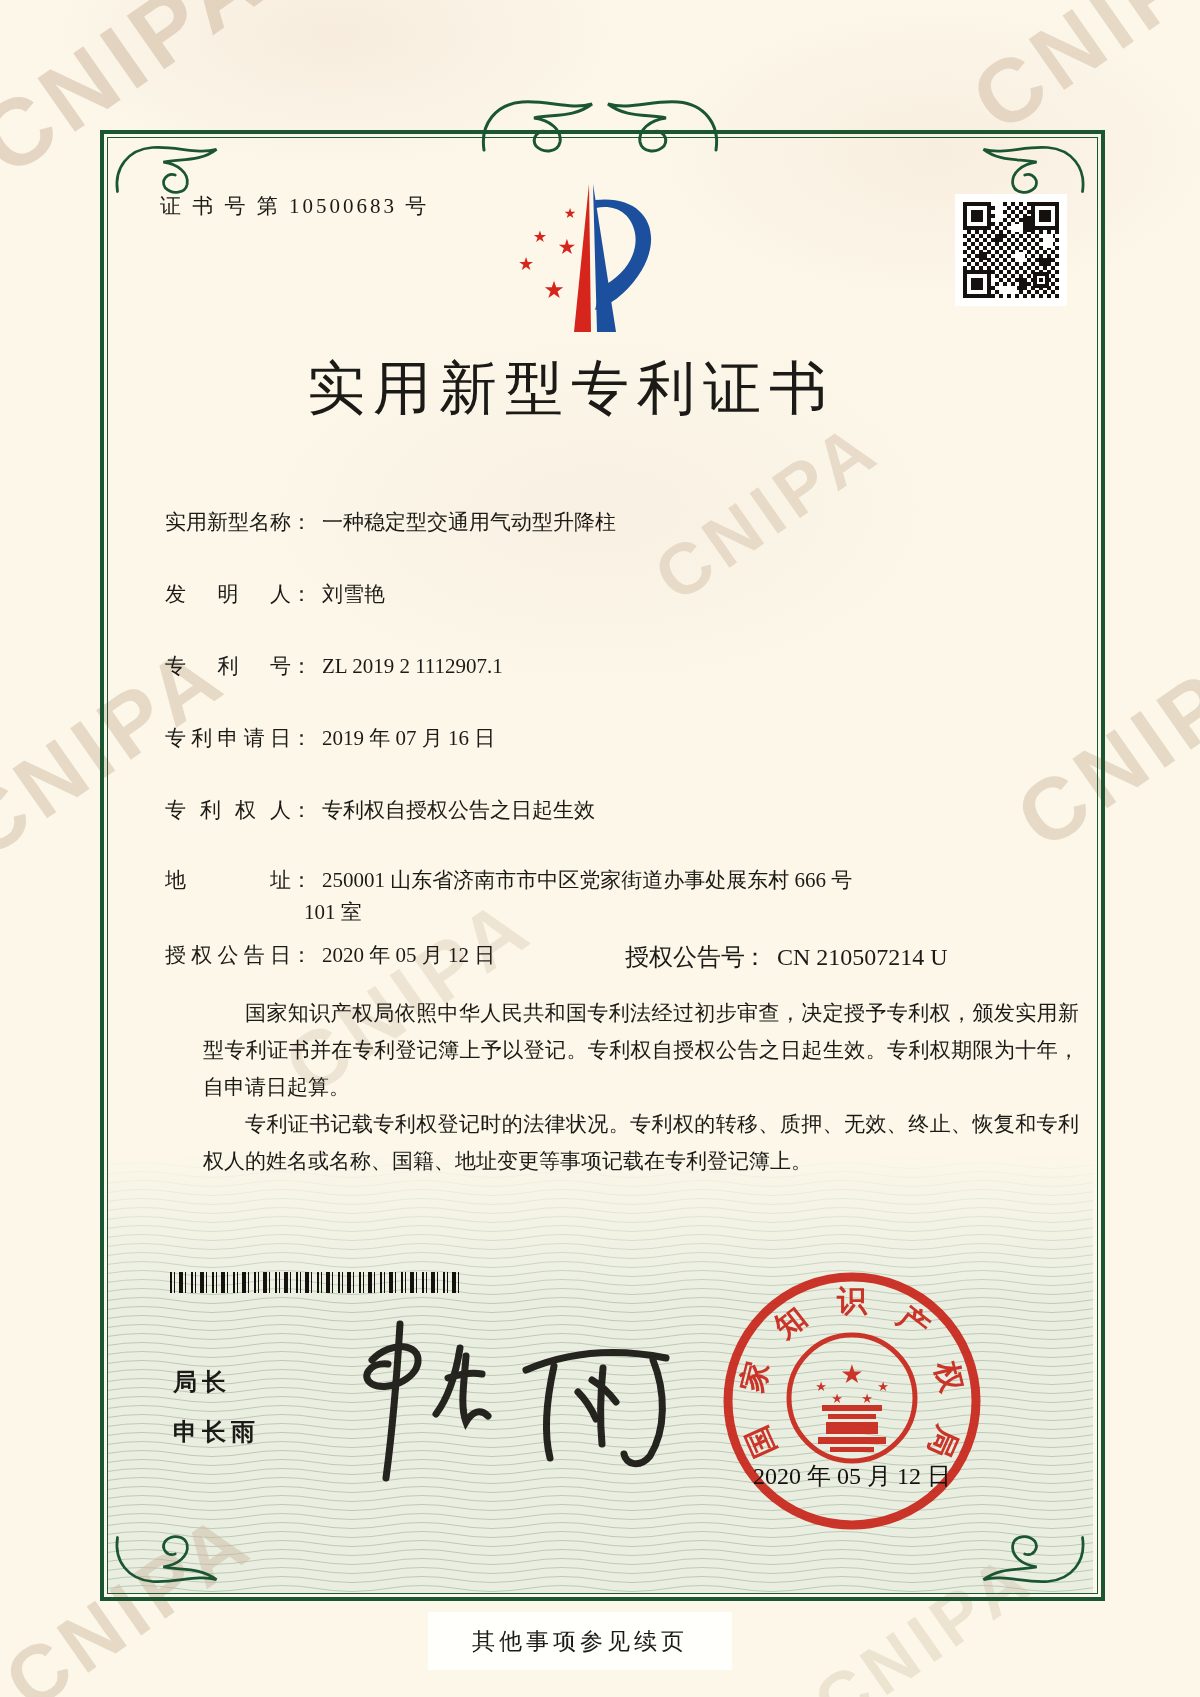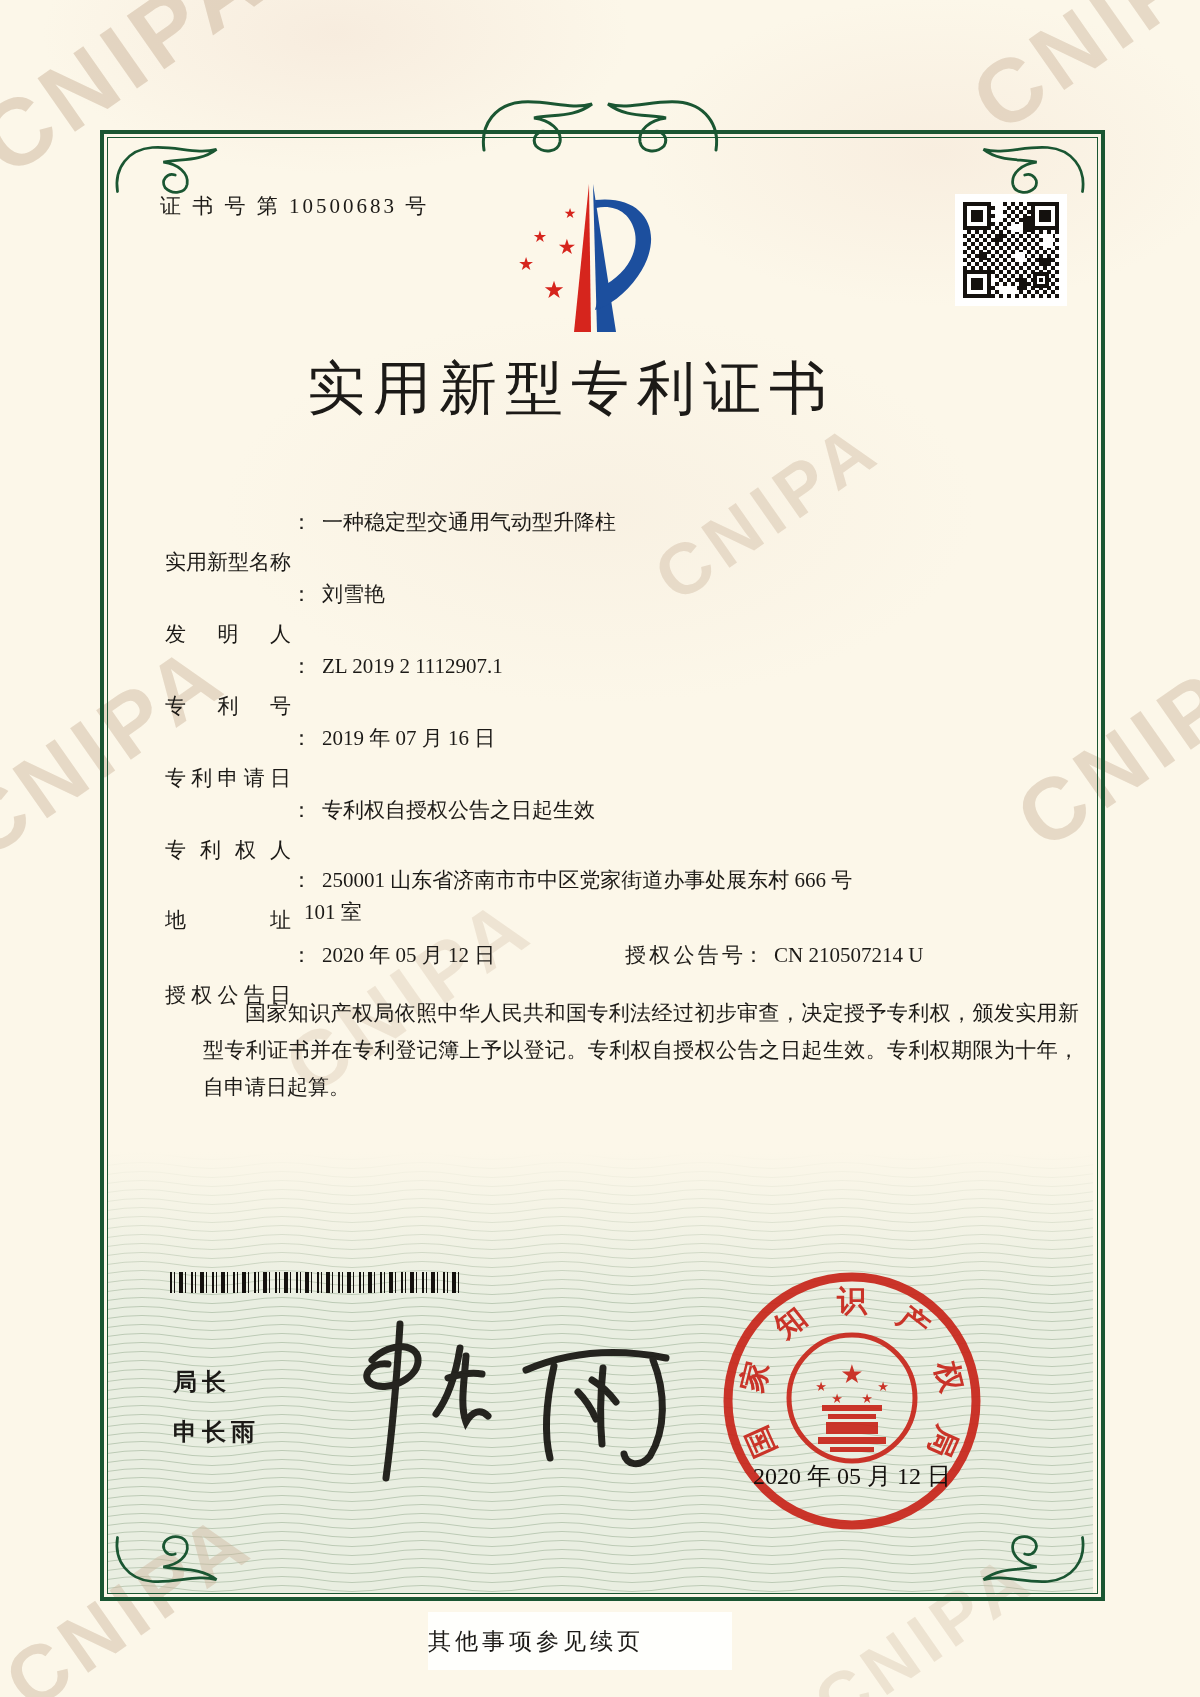--- a/index.html
+++ b/index.html
@@ -20,26 +20,26 @@
   .frame{position:absolute;left:100px;top:130px;width:997px;height:1463px;z-index:2;
       border:4px solid #1a5632;}
   .frame::after{content:"";position:absolute;inset:3px;border:1px solid #1a5632;}
   .ornament{position:absolute;z-index:2;}
   .certno{position:absolute;left:160px;top:192px;z-index:3;font-size:21px;letter-spacing:3px;text-align:center;}
   .logo{position:absolute;left:488px;top:176px;z-index:3;}
   .qr{position:absolute;left:955px;top:194px;z-index:3;}
   .title{position:absolute;left:171px;top:350px;width:800px;z-index:3;text-align:center;
       font-size:58px;font-weight:normal;letter-spacing:8px;}
   .frow{position:absolute;left:165px;z-index:3;font-size:21px;white-space:nowrap;}
-  .flabel{display:inline-block;width:126px;text-align:justify;text-align-last:justify;vertical-align:top;margin-top:40px;}
+  .flabel{display:inline-block;width:126px;text-align:justify;text-align-last:justify;vertical-align:top;}
   .flabel-sm{display:inline-block;width:118px;text-align:justify;text-align-last:justify;vertical-align:top;}
   .fcolon{display:inline-block;margin-right:10px;}
   .fvalue{display:inline-block;}
   .addr2{position:absolute;left:304px;top:898px;z-index:3;font-size:21px;}
-  .grant-no{position:absolute;left:625px;top:941px;z-index:3;font-size:21px;white-space:nowrap;}
+  .grant-no{position:absolute;left:625px;top:941px;z-index:3;font-size:24px;white-space:nowrap;}
   .paras{position:absolute;left:160px;top:995px;width:876px;z-index:3;
       font-size:21px;line-height:37px;text-align:justify;margin-left:43px;}
   .paras p{margin:0;text-indent:2em;}
   .barcode{position:absolute;left:170px;top:1272px;width:292px;height:21px;z-index:3;
       background-image:repeating-linear-gradient(90deg,
         #14110e 0 2px, transparent 2px 4px,
         #14110e 4px 5px, transparent 5px 9px,
         #14110e 9px 13px, transparent 13px 15px,
         #14110e 15px 16px, transparent 16px 21px);}
   .signer-title{position:absolute;left:173px;top:1366px;z-index:3;
@@ -56,21 +56,21 @@
   .s2{transform:rotate(-38deg)  translateY(-100px);}
   .s3{transform:rotate(0deg)    translateY(-100px);}
   .s4{transform:rotate(38deg)   translateY(-100px);}
   .s5{transform:rotate(76deg)   translateY(-100px);}
   .s6{transform:rotate(114deg)  translateY(-100px);}
   .seal-date{position:absolute;left:722px;top:1460px;width:260px;z-index:5;text-align:center;
       font-size:24px;color:#14110e;}
   .pagefoot{position:absolute;left:171px;top:1545px;width:800px;z-index:3;text-align:center;
       font-size:20px;letter-spacing:2px;}
   .contnote-box{position:absolute;left:428px;top:1612px;width:304px;height:58px;z-index:3;
-      background:rgba(255,255,253,.92);display:flex;align-items:center;}
+      background:rgba(255,255,253,.92);display:flex;align-items:center;justify-content:center;}
   .contnote{font-size:23px;letter-spacing:4px;}
 </style>
 </head>
 <body>
 
 <div class="page">
 
   <svg class="waves" width="986" height="441" aria-hidden="true">
     <defs>
       <pattern id="wv" width="140" height="9" patternUnits="userSpaceOnUse">
@@ -198,20 +198,21 @@
 
   <div class="frow" style="top:941px">
     <span class="flabel">授权公告日</span><span class="fcolon">：</span><span class="fvalue">2020 年 05 月 12 日</span>
   </div>
   <div class="grant-no">
     <span class="flabel-sm">授权公告号</span><span class="fcolon">：</span><span class="fvalue">CN 210507214 U</span>
   </div>
 
   <div class="paras">
     <p>国家知识产权局依照中华人民共和国专利法经过初步审查，决定授予专利权，颁发实用新型专利证书并在专利登记簿上予以登记。专利权自授权公告之日起生效。专利权期限为十年，自申请日起算。</p>
+    <p>专利证书记载专利权登记时的法律状况。专利权的转移、质押、无效、终止、恢复和专利权人的姓名或名称、国籍、地址变更等事项记载在专利登记簿上。</p>
   </div>
 
   <div class="barcode"></div>
 
   <div class="signer-title">局长</div>
   <div class="signer-name">申长雨</div>
 
   <svg class="sig" width="350" height="165" viewBox="0 0 350 165">
     <g fill="none" stroke="#15130f" stroke-width="7" stroke-linecap="round" opacity=".92">
       <path d="M52,6 C50,40 46,100 38,160"></path>

